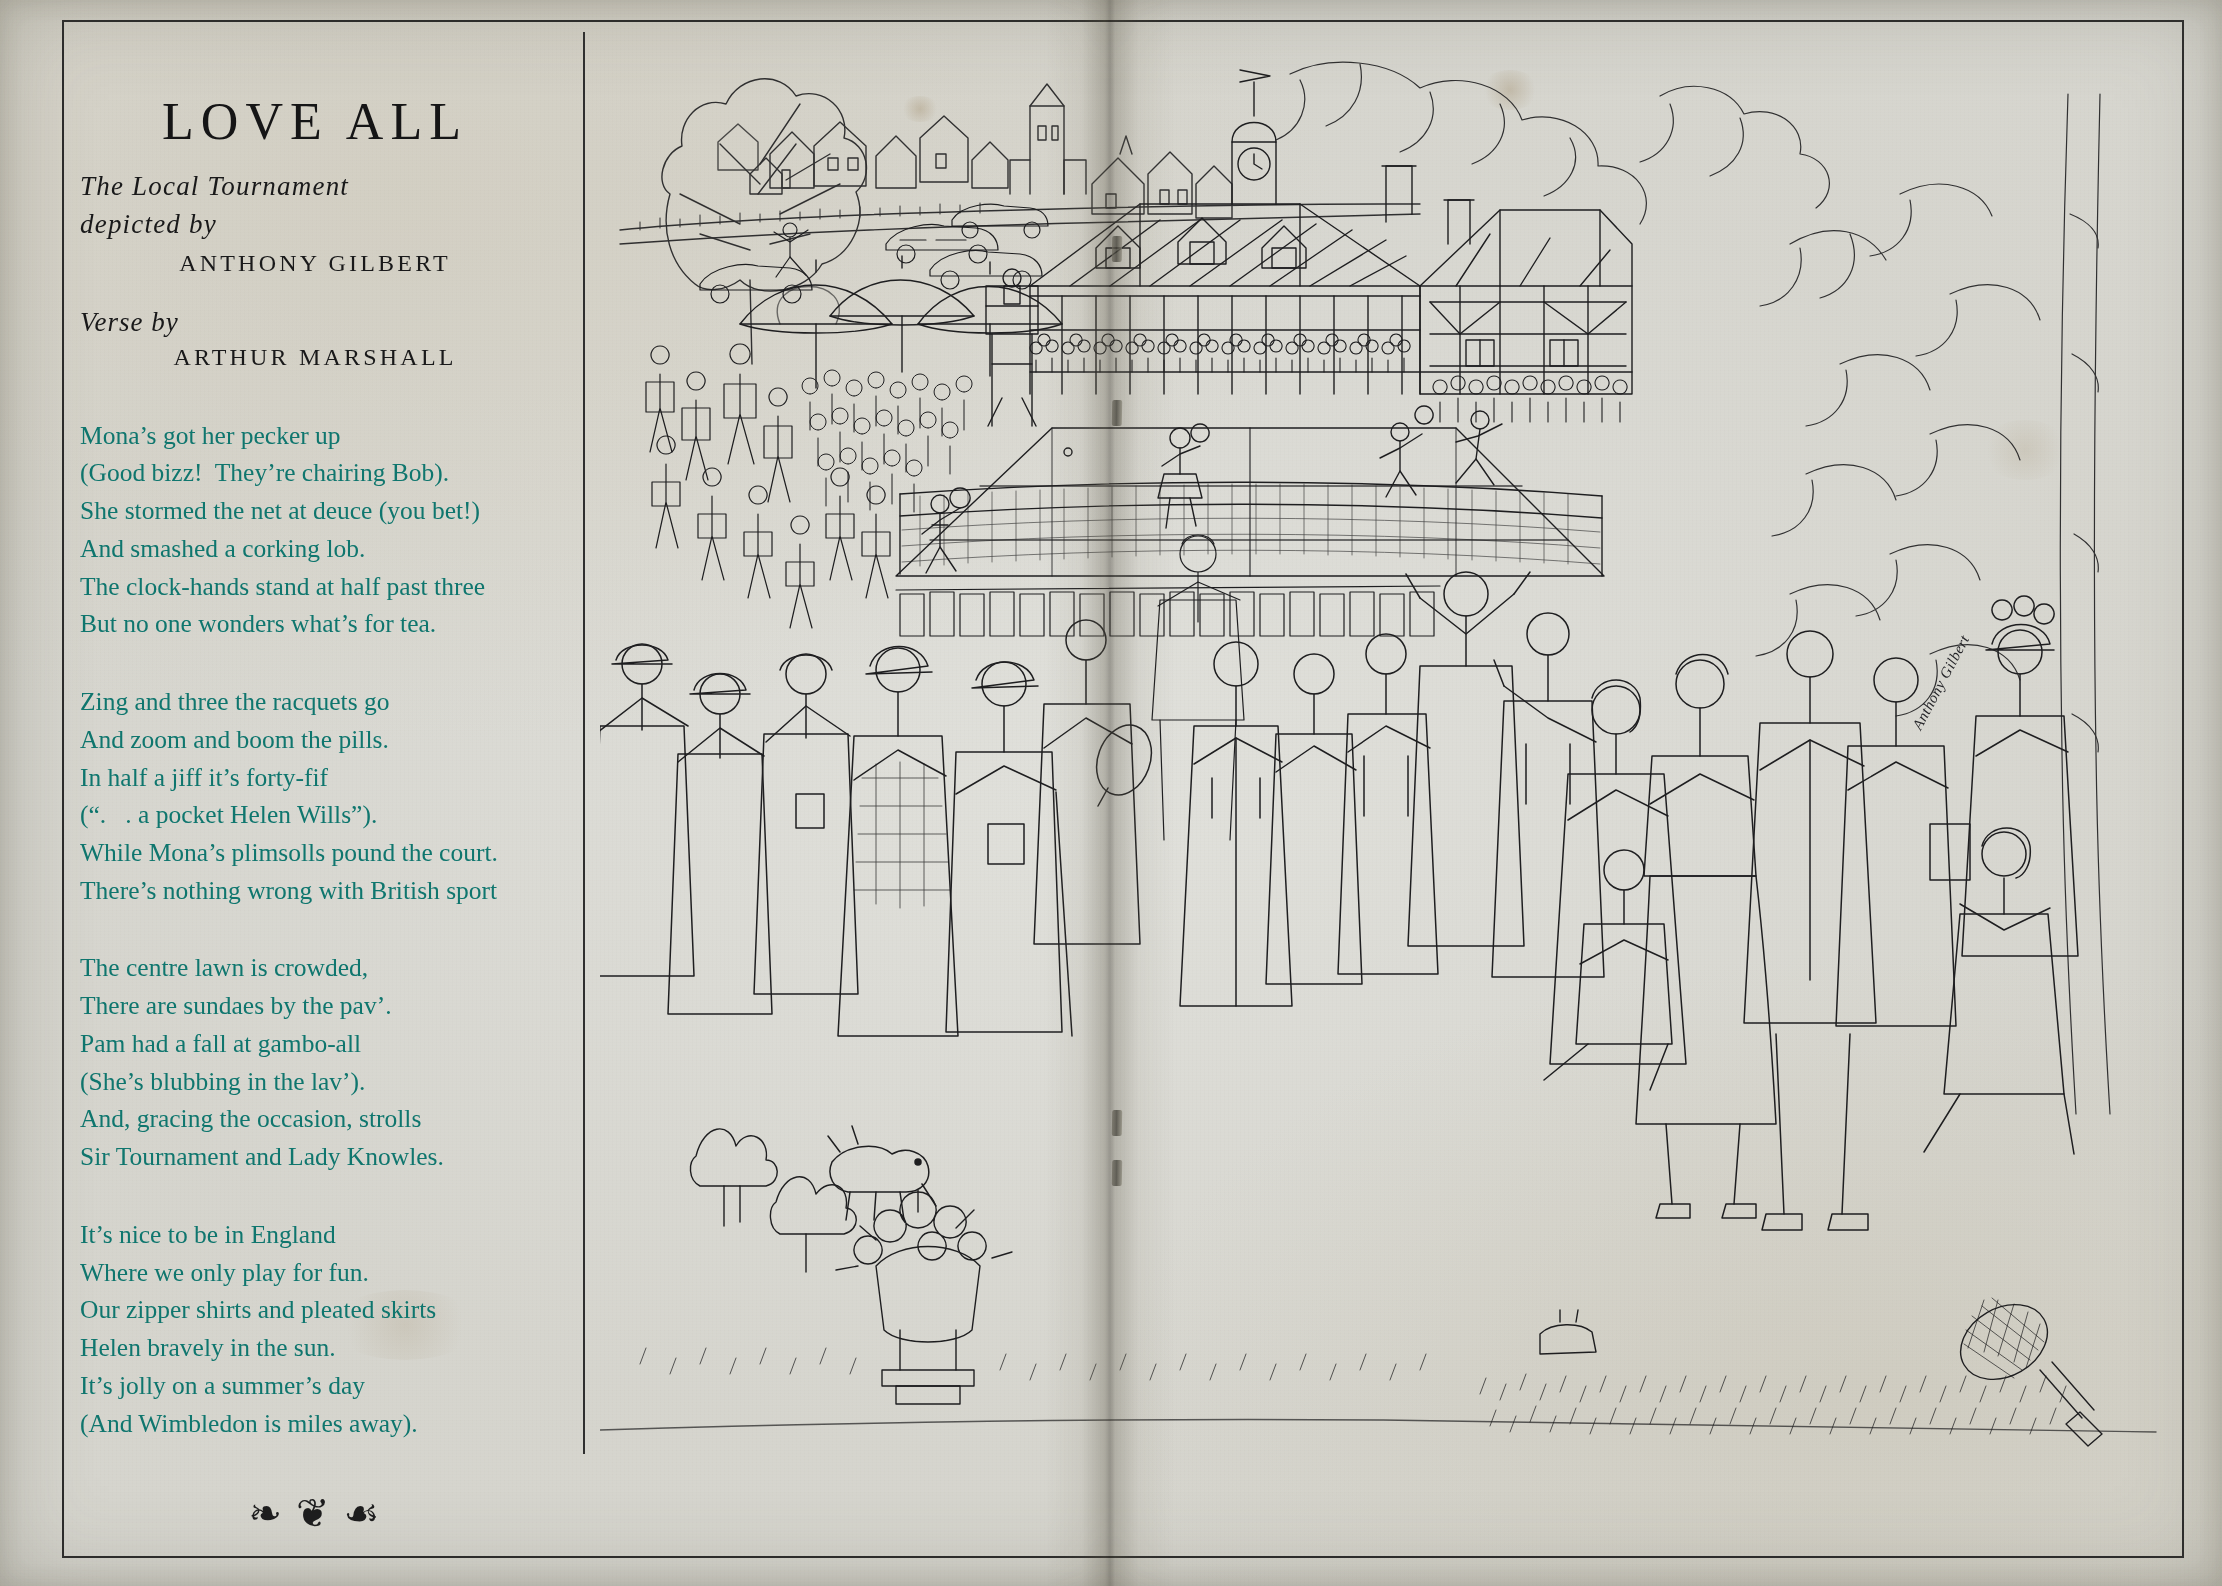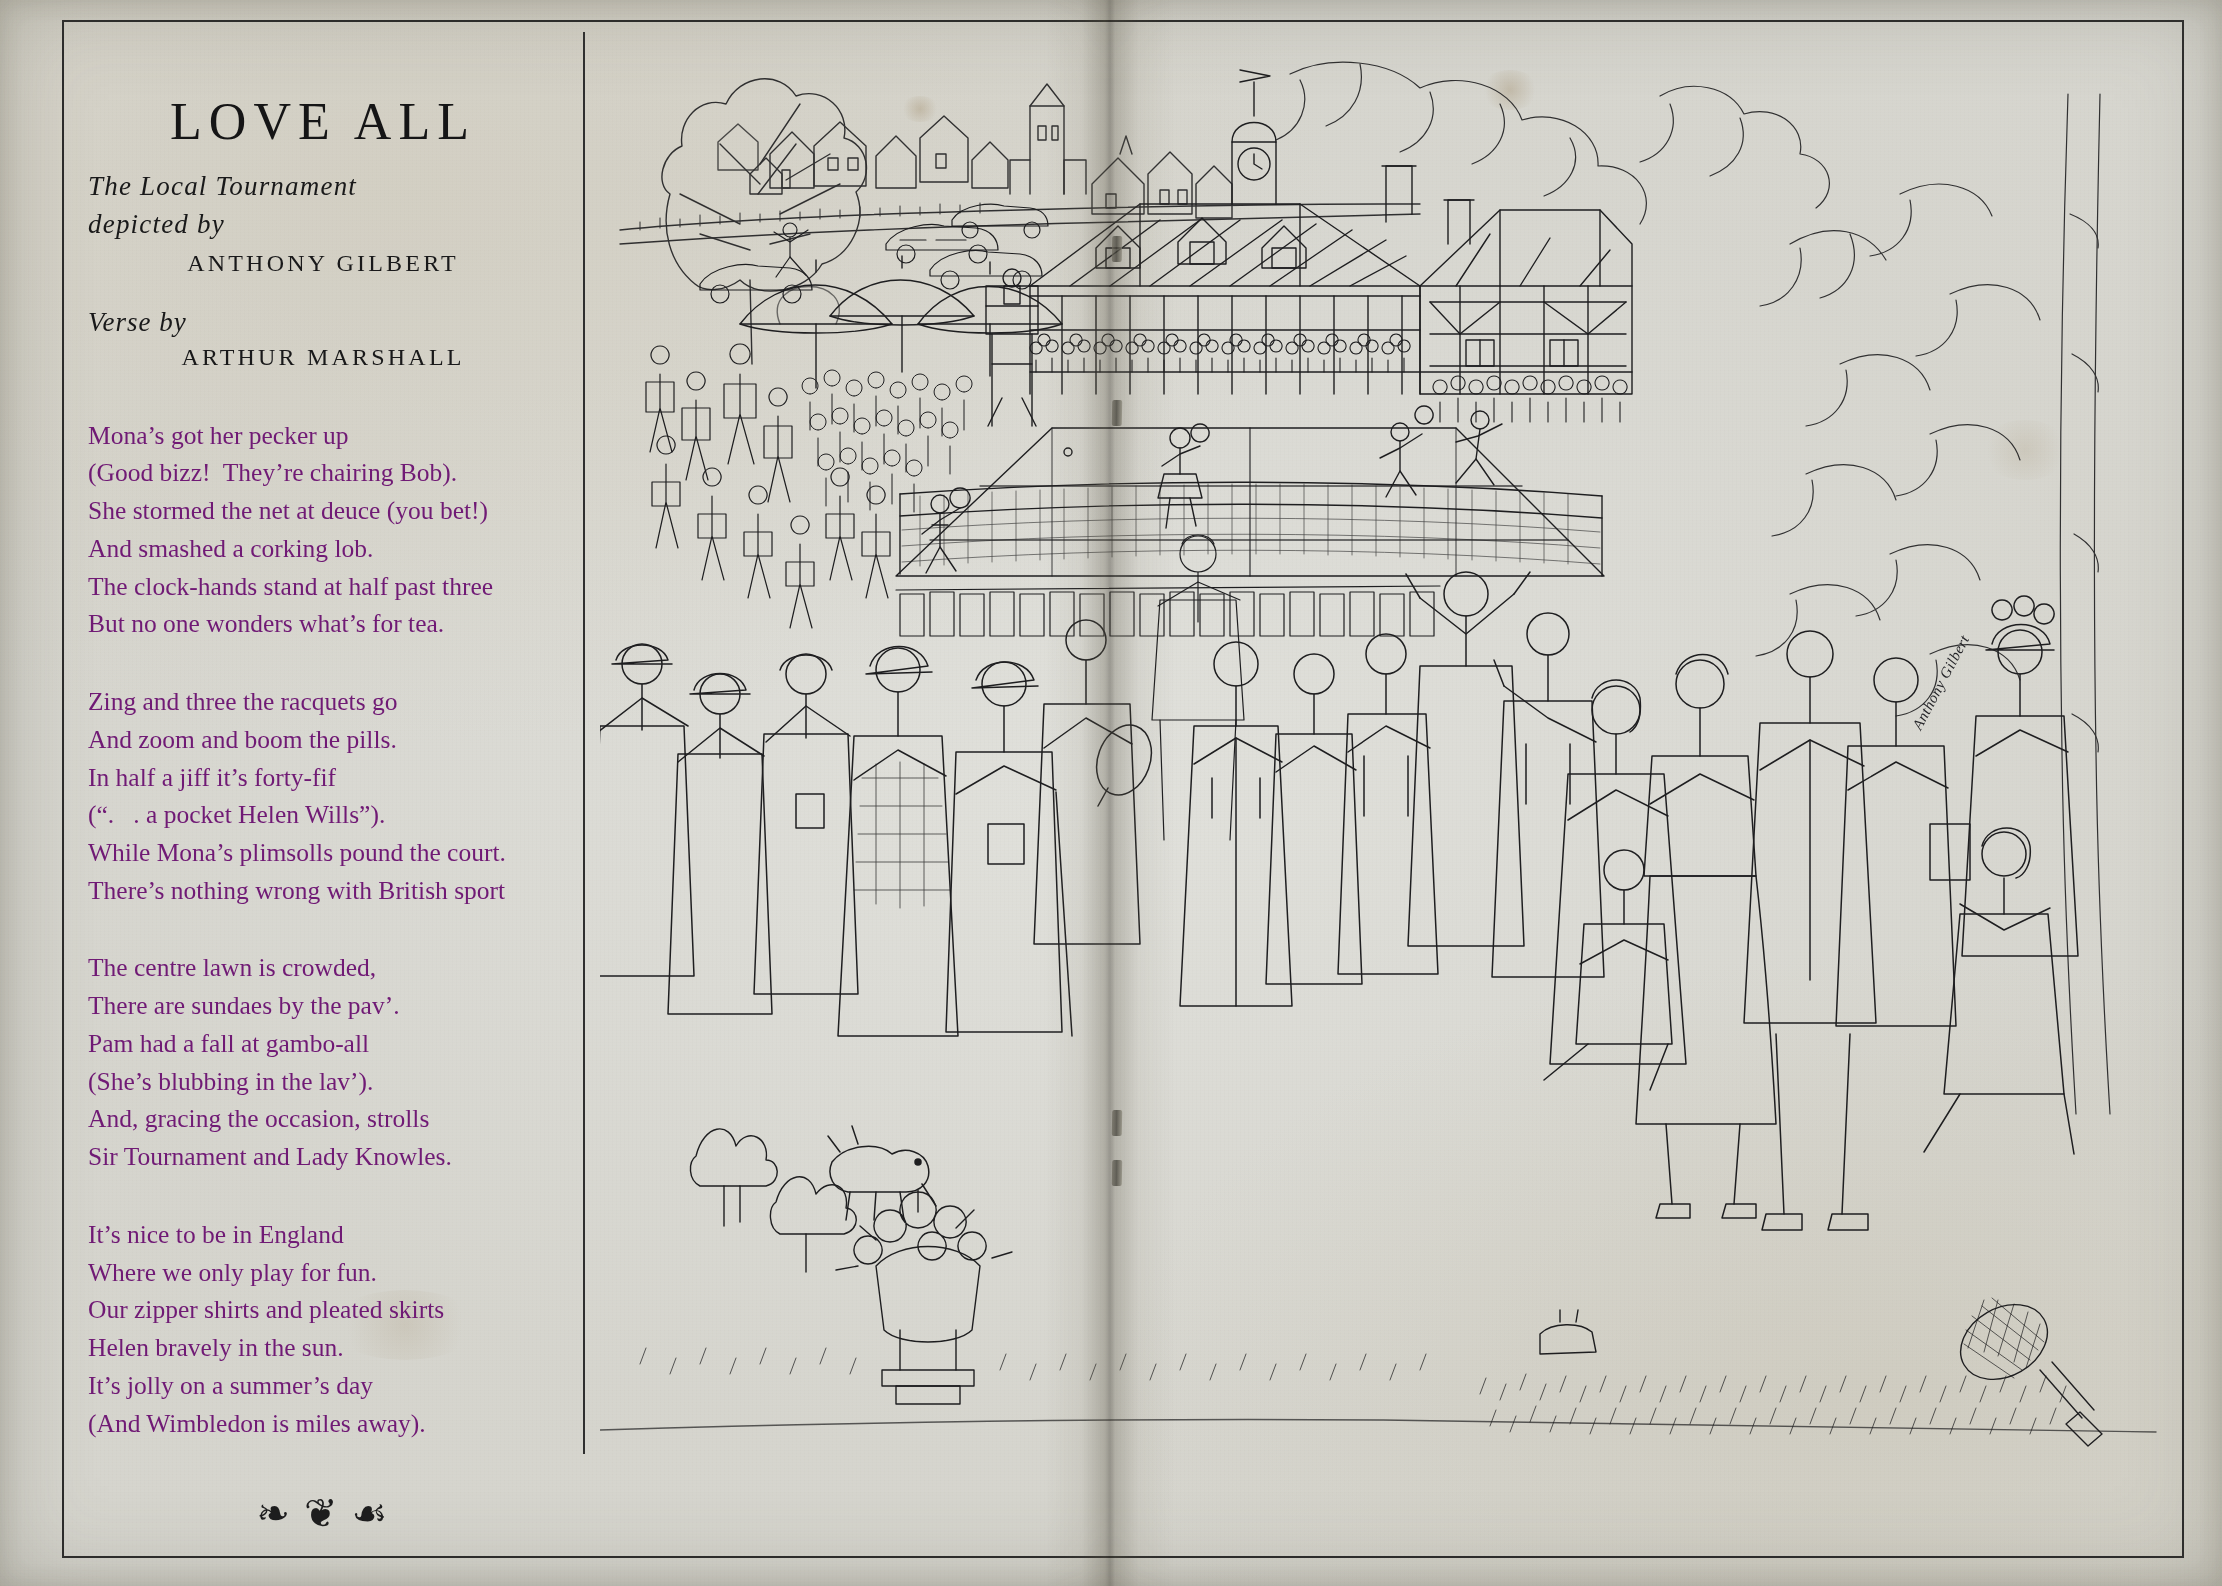--- a/index.html
+++ b/index.html
@@ -89,21 +89,21 @@
     left: 583px;
     top: 32px;
     width: 2px;
     height: 1422px;
     background: #2f2f2f;
   }
 
   
   .left-col {
     position: absolute;
-    left: 88px;
+    left: 80px;
     top: 56px;
     width: 470px;
     color: #19191a;
   }
   .title {
     font-family: "Liberation Serif", serif;
     font-size: 52px;
     letter-spacing: 7px;
     text-align: center;
     margin: 36px 0 16px 0;
@@ -127,21 +127,21 @@
   .verse-by {
     font-style: italic;
     font-size: 27px;
     margin: 30px 0 0 0;
     letter-spacing: 1px;
   }
   .poem {
     margin-top: 46px;
     font-size: 25.5px;
     line-height: 1.48;
-    color: #701a75;
+    color: #0f766e;
   }
   .stanza { margin-bottom: 40px; }
   .stanza .line { white-space: pre; }
 
   
   .ornament {
     margin: 52px auto 0 auto;
     width: 220px;
     text-align: center;
     color: #1d1d1e;

